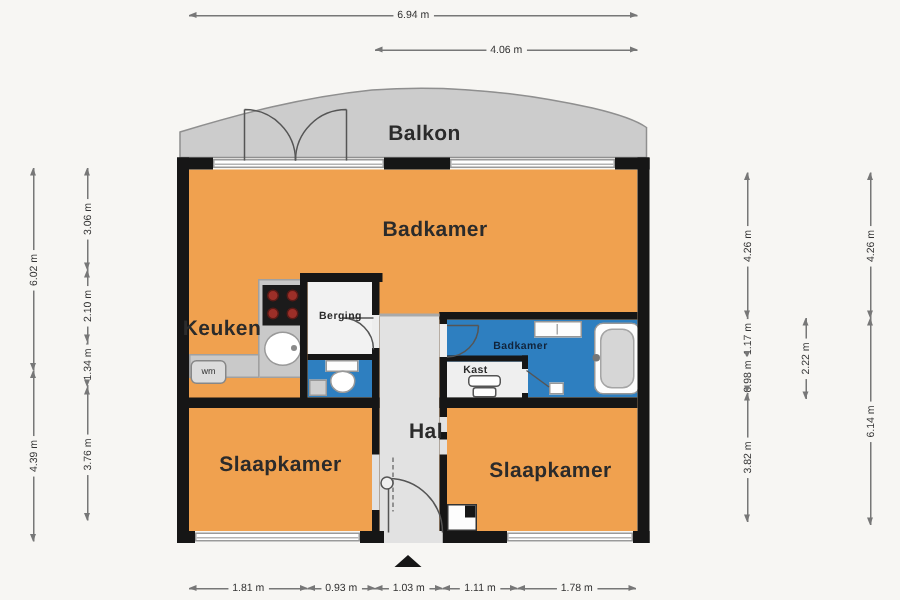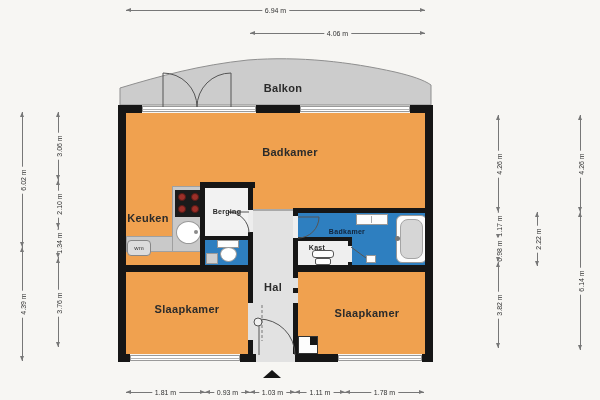--- a/index.html
+++ b/index.html
@@ -9,21 +9,21 @@
   svg.layer{position:absolute;left:0;top:0;pointer-events:none;}
   #svg-under{z-index:1;}
   .floor{position:absolute;z-index:2;}
   .fix{position:absolute;z-index:3;}
   .wall{position:absolute;background:#161616;z-index:4;}
   .thinline{position:absolute;background:#a9a9a9;z-index:4;}
   .win{position:absolute;background:#ffffff;border:1px solid #9a9a9a;z-index:5;}
   .win.h::after{content:"";position:absolute;left:0;right:0;top:2px;border-top:1px solid #b3b3b3;}
   .gap{position:absolute;z-index:5;}
   #svg-over{z-index:6;}
-  .rlabel{position:absolute;z-index:7;transform:translate(-50%,-50%);font-size:11px;
+  .rlabel{position:absolute;z-index:7;transform:translate(-50%,-50%);font-size:14px;
           font-weight:bold;color:#2b2b2b;letter-spacing:.3px;white-space:nowrap;}
   .rlabel.sm{font-size:7px;}
   
   .hdim,.vdim{position:absolute;z-index:8;}
   .hdim{border-top:1px solid #777;height:0;}
   .hdim::before{content:"";position:absolute;left:0;top:-3px;border:2.5px solid transparent;
                 border-right:5px solid #777;border-left:none;}
   .hdim::after{content:"";position:absolute;right:0;top:-3px;border:2.5px solid transparent;
                border-left:5px solid #777;border-right:none;}
   .hdim .dl{position:absolute;left:50%;top:0;transform:translate(-50%,-55%);
@@ -139,21 +139,21 @@
     <line x1="262" y1="305" x2="262" y2="341" stroke="#777" stroke-width="1" stroke-dasharray="3,2"></line>
     <circle cx="258" cy="322" r="4" fill="#f0f0f0" stroke="#555" stroke-width="1"></circle>
   </svg>
 
   <div class="rlabel" style="left:283px;top:88px;">Balkon</div>
   <div class="rlabel" style="left:290px;top:152px;">Badkamer</div>
   <div class="rlabel" style="left:148px;top:218px;">Keuken</div>
   <div class="rlabel sm" style="left:227px;top:211px;">Berging</div>
   <div class="rlabel sm" style="left:347px;top:231px;color:#11233a;">Badkamer</div>
   <div class="rlabel sm" style="left:317px;top:247px;">Kast</div>
-  <div class="rlabel" style="left:273px;top:287px;">Hal</div>
+  <div class="rlabel" style="left:284px;top:287px;">Hal</div>
   <div class="rlabel" style="left:187px;top:309px;">Slaapkamer</div>
   <div class="rlabel" style="left:367px;top:313px;">Slaapkamer</div>
 
   <div class="arrow-up" style="left:263px;top:370px;"></div>
 
   <div class="hdim" style="left:126px;top:10px;width:299px;">
     <span class="dl">6.94 m</span>
     </div>
   <div class="hdim" style="left:250px;top:33px;width:175px;">
     <span class="dl">4.06 m</span>

